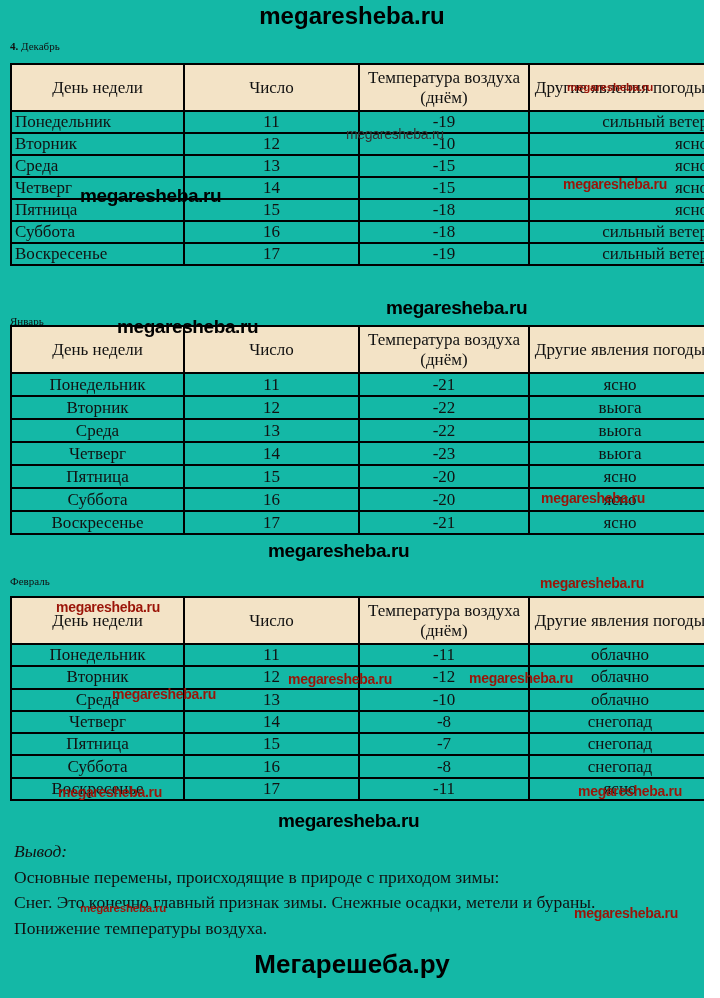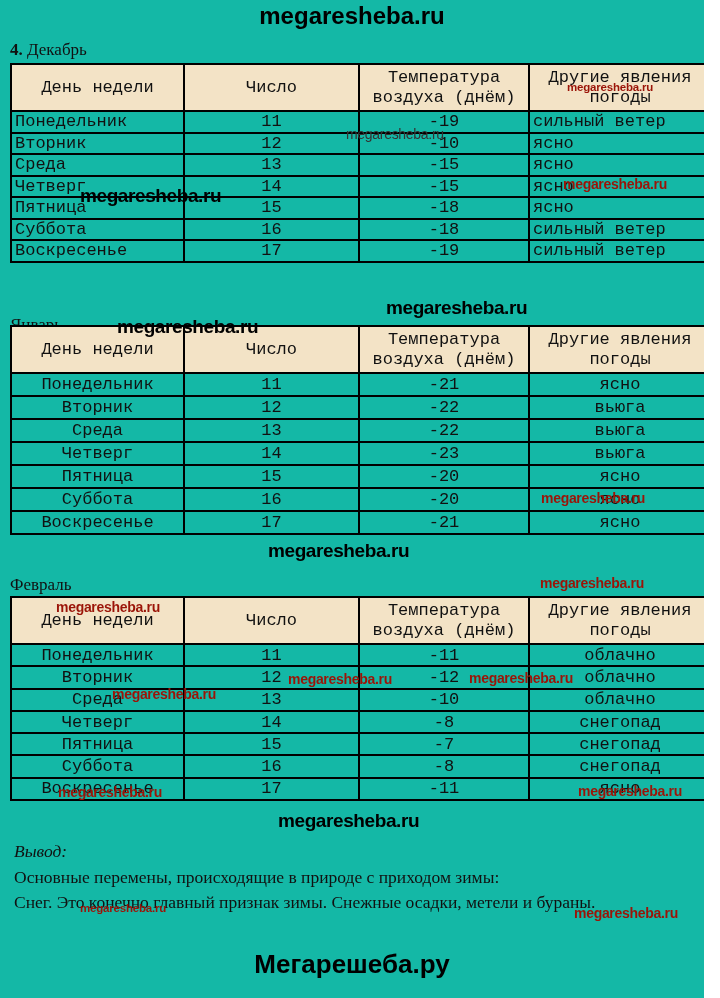--- a/index.html
+++ b/index.html
@@ -9,43 +9,43 @@
     font-family:"Liberation Serif","DejaVu Serif",serif; color:#111; overflow:hidden;
   }
   .top-title {
     position:absolute; top:2px; left:0; width:100%; text-align:center;
     font:700 24px "Liberation Sans","DejaVu Sans",sans-serif; color:#000;
   }
   .footer-title {
     position:absolute; top:949px; left:0; width:100%; text-align:center;
     font:700 26px "Liberation Sans","DejaVu Sans",sans-serif; color:#000;
   }
-  .month-label { position:absolute; left:10px; font-size:17px; color:#111; }
+  .month-label { position:absolute; left:10px; font-size:11px; color:#111; }
   .month-label b { font-weight:700; }
 
   table.wtable {
     position:absolute; left:10px; width:700px;
     border-collapse:collapse; table-layout:fixed;
-    font-family:Liberation Mono, monospace; font-size:17px; color:#111;
+    font-family:Liberation Serif, serif; font-size:17px; color:#111;
   }
   table.wtable th, table.wtable td { border:2px solid #000; vertical-align:middle; }
   table.wtable th {
     background:#f3e3c6; font-weight:normal; text-align:center;
     height:47px; line-height:20px; padding:1px 4px;
   }
   table.wtable td { text-align:center; padding:0 2px; }
   table.wtable col.c1 { width:173px; }
   table.wtable col.c2 { width:175px; }
   table.wtable col.c3 { width:170px; }
   table.wtable col.c4 { width:182px; }
 
   .tbl-dec { top:63px; }
   .tbl-dec td { height:21.5px; }
   .tbl-dec td:nth-child(1) { text-align:left; padding-left:3px; }
-  .tbl-dec td:nth-child(4) { text-align:left; padding-left:3px; }
+  .tbl-dec td:nth-child(4) { text-align:right; padding-left:3px; }
 
   .tbl-jan { top:325px; }
   .tbl-jan td { height:23px; }
 
   .tbl-feb { top:596px; }
   .tbl-feb td { height:22.3px; }
 
   .wm { position:absolute; white-space:nowrap; z-index:5; }
   .wm-bold {
     font:700 19px "Liberation Sans","DejaVu Sans",sans-serif; color:#000;
@@ -264,20 +264,21 @@
           <td>-11</td>
           <td>ясно</td>
         </tr>
       </tbody>
     </table>
 
   <div class="conclusion">
     <div class="lead">Вывод:</div>
     <div>Основные перемены, происходящие в природе с приходом зимы:</div>
     <div>Снег. Это конечно главный признак зимы. Снежные осадки, метели и бураны.</div>
+    <div>Понижение температуры воздуха.</div>
   </div>
 
   <div class="footer-title">Мегарешеба.ру</div>
 
   <span class="wm wm-gray" style="left:346px; top:126px;">megaresheba.ru</span>
   <span class="wm wm-red-sm" style="left:567px; top:81px;">megaresheba.ru</span>
   <span class="wm wm-red" style="left:563px; top:176px;">megaresheba.ru</span>
   <span class="wm wm-bold" style="left:80px;  top:185px;">megaresheba.ru</span>
 
   <span class="wm wm-bold" style="left:386px; top:297px;">megaresheba.ru</span>

